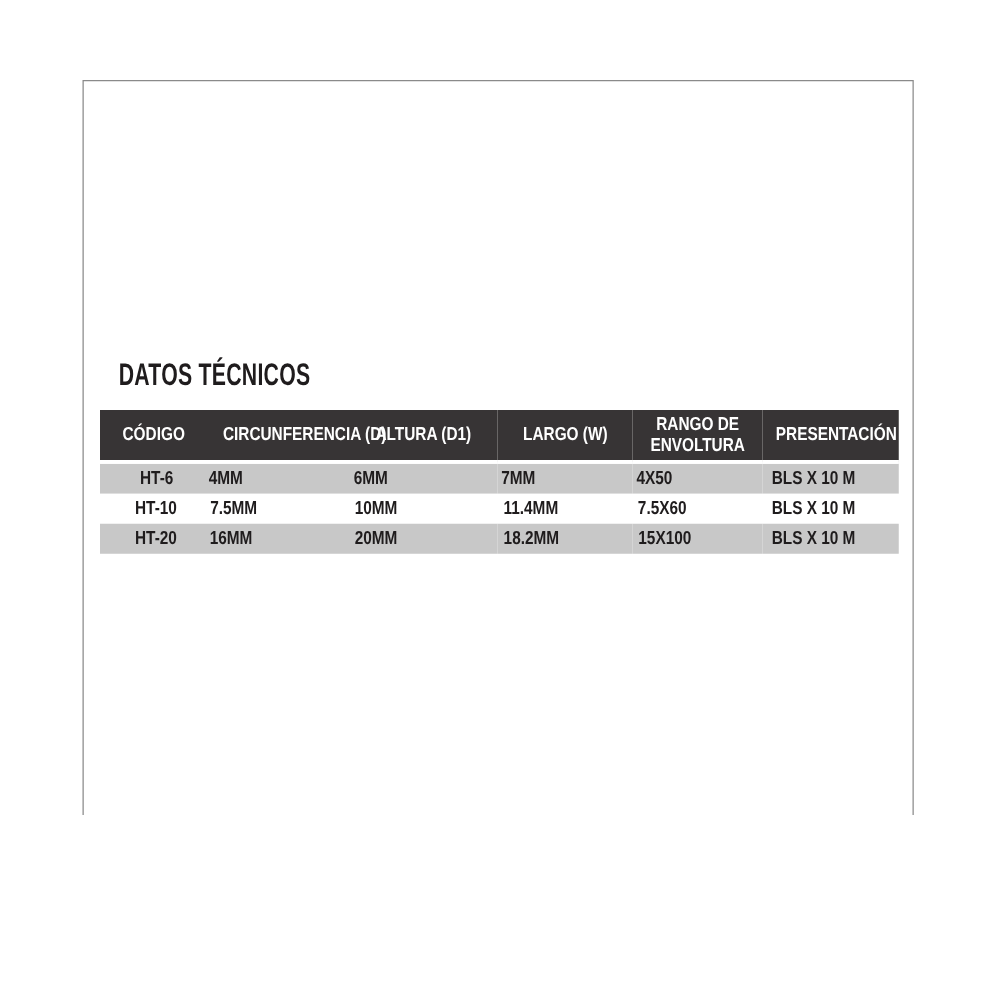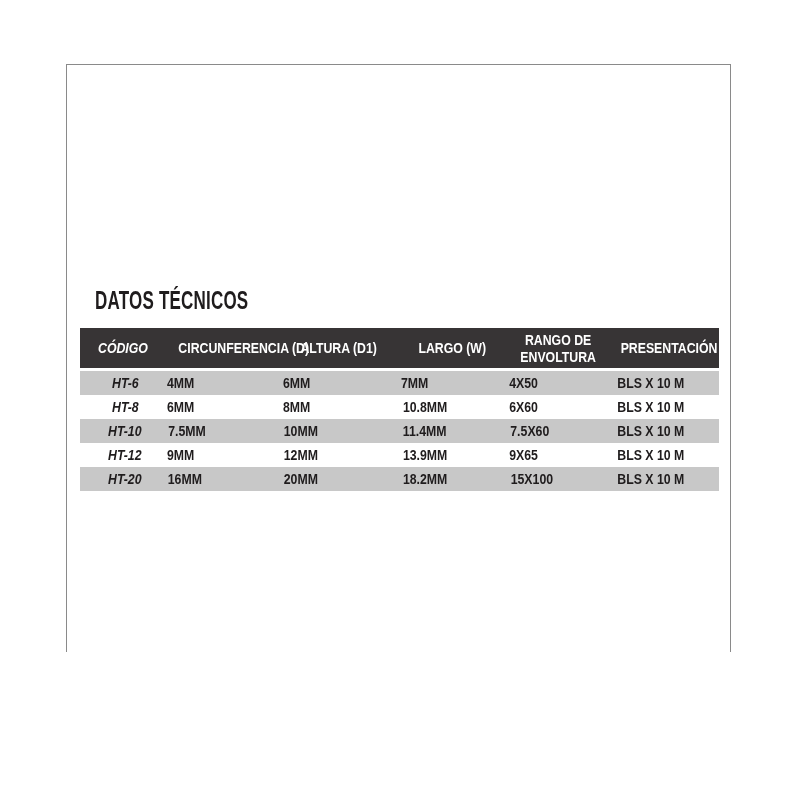--- a/index.html
+++ b/index.html
@@ -35,21 +35,21 @@
     height:40px;background:var(--header-bg);color:var(--header-text);
     font-size:15px;font-weight:700;text-align:center;vertical-align:middle;
     padding:0;border-bottom:3px solid #ffffff;
   }
   .spec-table td{
     height:24px;font-size:15px;font-weight:700;color:var(--text);
     vertical-align:middle;padding:0;
   }
   .spec-table tbody tr:nth-child(odd){background:var(--row-stripe);}
   .spec-table tbody tr:nth-child(even){background:var(--row-plain);}
-  .col-left{text-align:center;padding-left:13px !important;font-style:italic;}
+  .col-left{text-align:center;padding-left:13px !important;}
   .cnd{
     display:inline-block;white-space:pre;line-height:1.15;
     transform:scaleX(0.82);transform-origin:center center;
   }
   .col-left .cnd{transform-origin:left center;}
 </style>
 </head>
 <body>
 
 <div class="canvas">
@@ -80,41 +80,25 @@
       <tbody>
         <tr>
           <td class="col-left"><span class="cnd">HT-6</span></td>
           <td><span class="cnd">4MM</span></td>
           <td><span class="cnd">6MM</span></td>
           <td><span class="cnd">7MM</span></td>
           <td><span class="cnd">4X50</span></td>
           <td><span class="cnd">BLS X 10 M</span></td>
         </tr>
         <tr>
-          <td class="col-left"><span class="cnd">HT-8</span></td>
-          <td><span class="cnd">6MM</span></td>
-          <td><span class="cnd">8MM</span></td>
-          <td><span class="cnd">10.8MM</span></td>
-          <td><span class="cnd">6X60</span></td>
-          <td><span class="cnd">BLS X 10 M</span></td>
-        </tr>
-        <tr>
           <td class="col-left"><span class="cnd">HT-10</span></td>
           <td><span class="cnd">7.5MM</span></td>
           <td><span class="cnd">10MM</span></td>
           <td><span class="cnd">11.4MM</span></td>
           <td><span class="cnd">7.5X60</span></td>
-          <td><span class="cnd">BLS X 10 M</span></td>
-        </tr>
-        <tr>
-          <td class="col-left"><span class="cnd">HT-12</span></td>
-          <td><span class="cnd">9MM</span></td>
-          <td><span class="cnd">12MM</span></td>
-          <td><span class="cnd">13.9MM</span></td>
-          <td><span class="cnd">9X65</span></td>
           <td><span class="cnd">BLS X 10 M</span></td>
         </tr>
         <tr>
           <td class="col-left"><span class="cnd">HT-20</span></td>
           <td><span class="cnd">16MM</span></td>
           <td><span class="cnd">20MM</span></td>
           <td><span class="cnd">18.2MM</span></td>
           <td><span class="cnd">15X100</span></td>
           <td><span class="cnd">BLS X 10 M</span></td>
         </tr>

